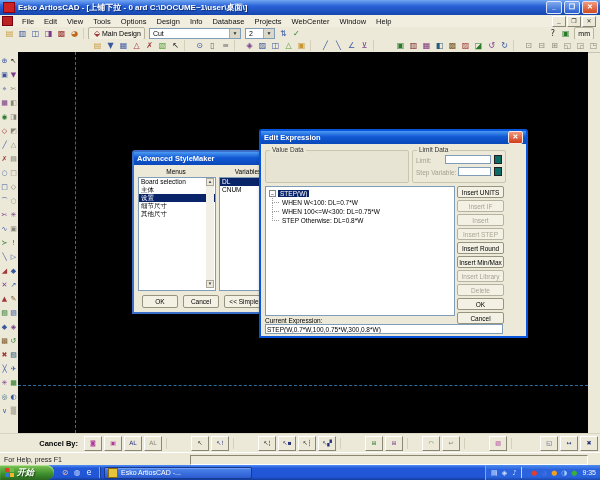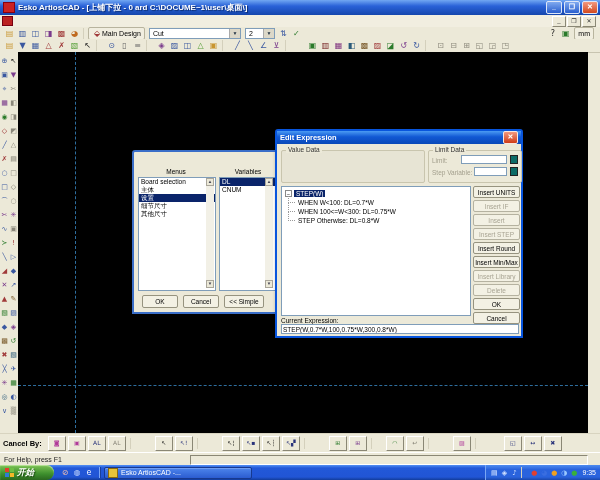--- a/index.html
+++ b/index.html
@@ -1,18 +1,18 @@
 <!DOCTYPE html>
 <html><head>
 <meta charset="utf-8">
 <style>
   html,body{margin:0;padding:0;background:#555;}
   #screen{position:relative;width:600px;height:480px;background:#ece9d8;overflow:hidden;
     font-family:"Liberation Sans",sans-serif;font-size:8px;color:#000;}
-  .abs{position:absolute;}
+  .abs{position:absolute;justify-content:flex-end;}
   
   .titlebar{left:0;top:0;width:600px;height:15px;
     background:linear-gradient(180deg,#71a7f2 0%,#2a62d8 40%,#1446ad 100%);
     display:flex;align-items:center;padding:0 2px;box-sizing:border-box;}
   .appicon{width:10px;height:9px;background:#c22;border:1px solid #801;margin:0 3px 0 1px;flex:0 0 auto;}
   .apptitle{color:#fff;font-weight:bold;font-size:8px;white-space:nowrap;text-shadow:1px 1px 1px #0a2b6e;}
   .wbtns{margin-left:auto;display:flex;}
   .wbtn{width:14px;height:11px;margin-left:2px;border:1px solid #dce6f8;border-radius:2px;
     background:linear-gradient(180deg,#7fa9ef,#2a5fce);color:#fff;font-size:7px;line-height:9px;
     text-align:center;font-weight:bold;}
@@ -130,20 +130,34 @@
     <span class="apptitle">Esko ArtiosCAD - [上铺下拉 - 0 ard C:\DOCUME~1\user\桌面\]</span>
     <span class="wbtns">
       <span class="wbtn">_</span>
       <span class="wbtn">❐</span>
       <span class="wbtn red">✕</span>
     </span>
   </div>
 
   <div class="abs menubar">
     <span class="mdiicon"></span>
+    <span style="display:flex">
+        <span class="menu-item">File</span>
+        <span class="menu-item">Edit</span>
+        <span class="menu-item">View</span>
+        <span class="menu-item">Tools</span>
+        <span class="menu-item">Options</span>
+        <span class="menu-item">Design</span>
+        <span class="menu-item">Info</span>
+        <span class="menu-item">Database</span>
+        <span class="menu-item">Projects</span>
+        <span class="menu-item">WebCenter</span>
+        <span class="menu-item">Window</span>
+        <span class="menu-item">Help</span>
+      </span>
     <span class="childctl">
         <span class="cbtn">_</span>
         <span class="cbtn">❐</span>
         <span class="cbtn">✕</span>
       </span>
   </div>
 
   <div class="abs tbar tb1">
     <span style="display:flex;margin-left:3px">
         <span class="ti" style="color: rgb(200, 149, 48);">▤</span>
@@ -281,20 +295,23 @@
         <span class="si" style="color: rgb(138, 135, 122);">▒</span>
       </span>
   </div>
 
   <div class="abs canvas">
     <div class="vguide"></div>
     <div class="hguide"></div>
   </div>
 
   <div class="abs dlg" style="left:132px;top:150px;width:177px;height:164px;z-index:5;border-color:#3a6ec8">
+    <div class="dtitle">
+      <span>Advanced StyleMaker</span>
+    </div>
     <div class="llabel" style="left:4px;top:16px;width:76px;text-align:center">Menus</div>
     <div class="llabel" style="left:85px;top:16px;width:58px;text-align:center">Variables</div>
     <div class="lb" style="left:4px;top:25px;width:76px;height:112px">
     <span class="li">Board selection</span>
         <span class="li">主体</span>
         <span class="li sel">设置</span>
         <span class="li">细节尺寸</span>
         <span class="li">其他尺寸</span>
       </div>
     <div class="sb" style="left:72px;top:26px;height:110px;bottom:auto">
@@ -307,21 +324,21 @@
       </div>
     <div class="sb" style="left:131px;top:26px;height:110px;bottom:auto;right:auto;width:8px">
       <span class="sa">▲</span>
       <span class="sa">▼</span>
     </div>
     <span class="btn" style="left:8px;top:143px;width:36px">OK</span>
     <span class="btn" style="left:49px;top:143px;width:36px">Cancel</span>
     <span class="btn" style="left:90px;top:143px;width:40px">&lt;&lt; Simple</span>
   </div>
 
-  <div class="abs dlg" style="left:275px;top:129px;width:248px;height:209px;z-index:10">
+  <div class="abs dlg" style="left:259px;top:129px;width:269px;height:209px;z-index:10">
     <div class="dtitle">
       <span>Edit Expression</span>
       <span class="xclose">✕</span>
     </div>
 
     <div class="grp" style="left:4px;top:19px;width:142px;height:31px;background:#e7e4d4">
       <span class="glabel">Value Data</span>
     </div>
 
     <div class="grp" style="left:151px;top:19px;width:92px;height:31px">

